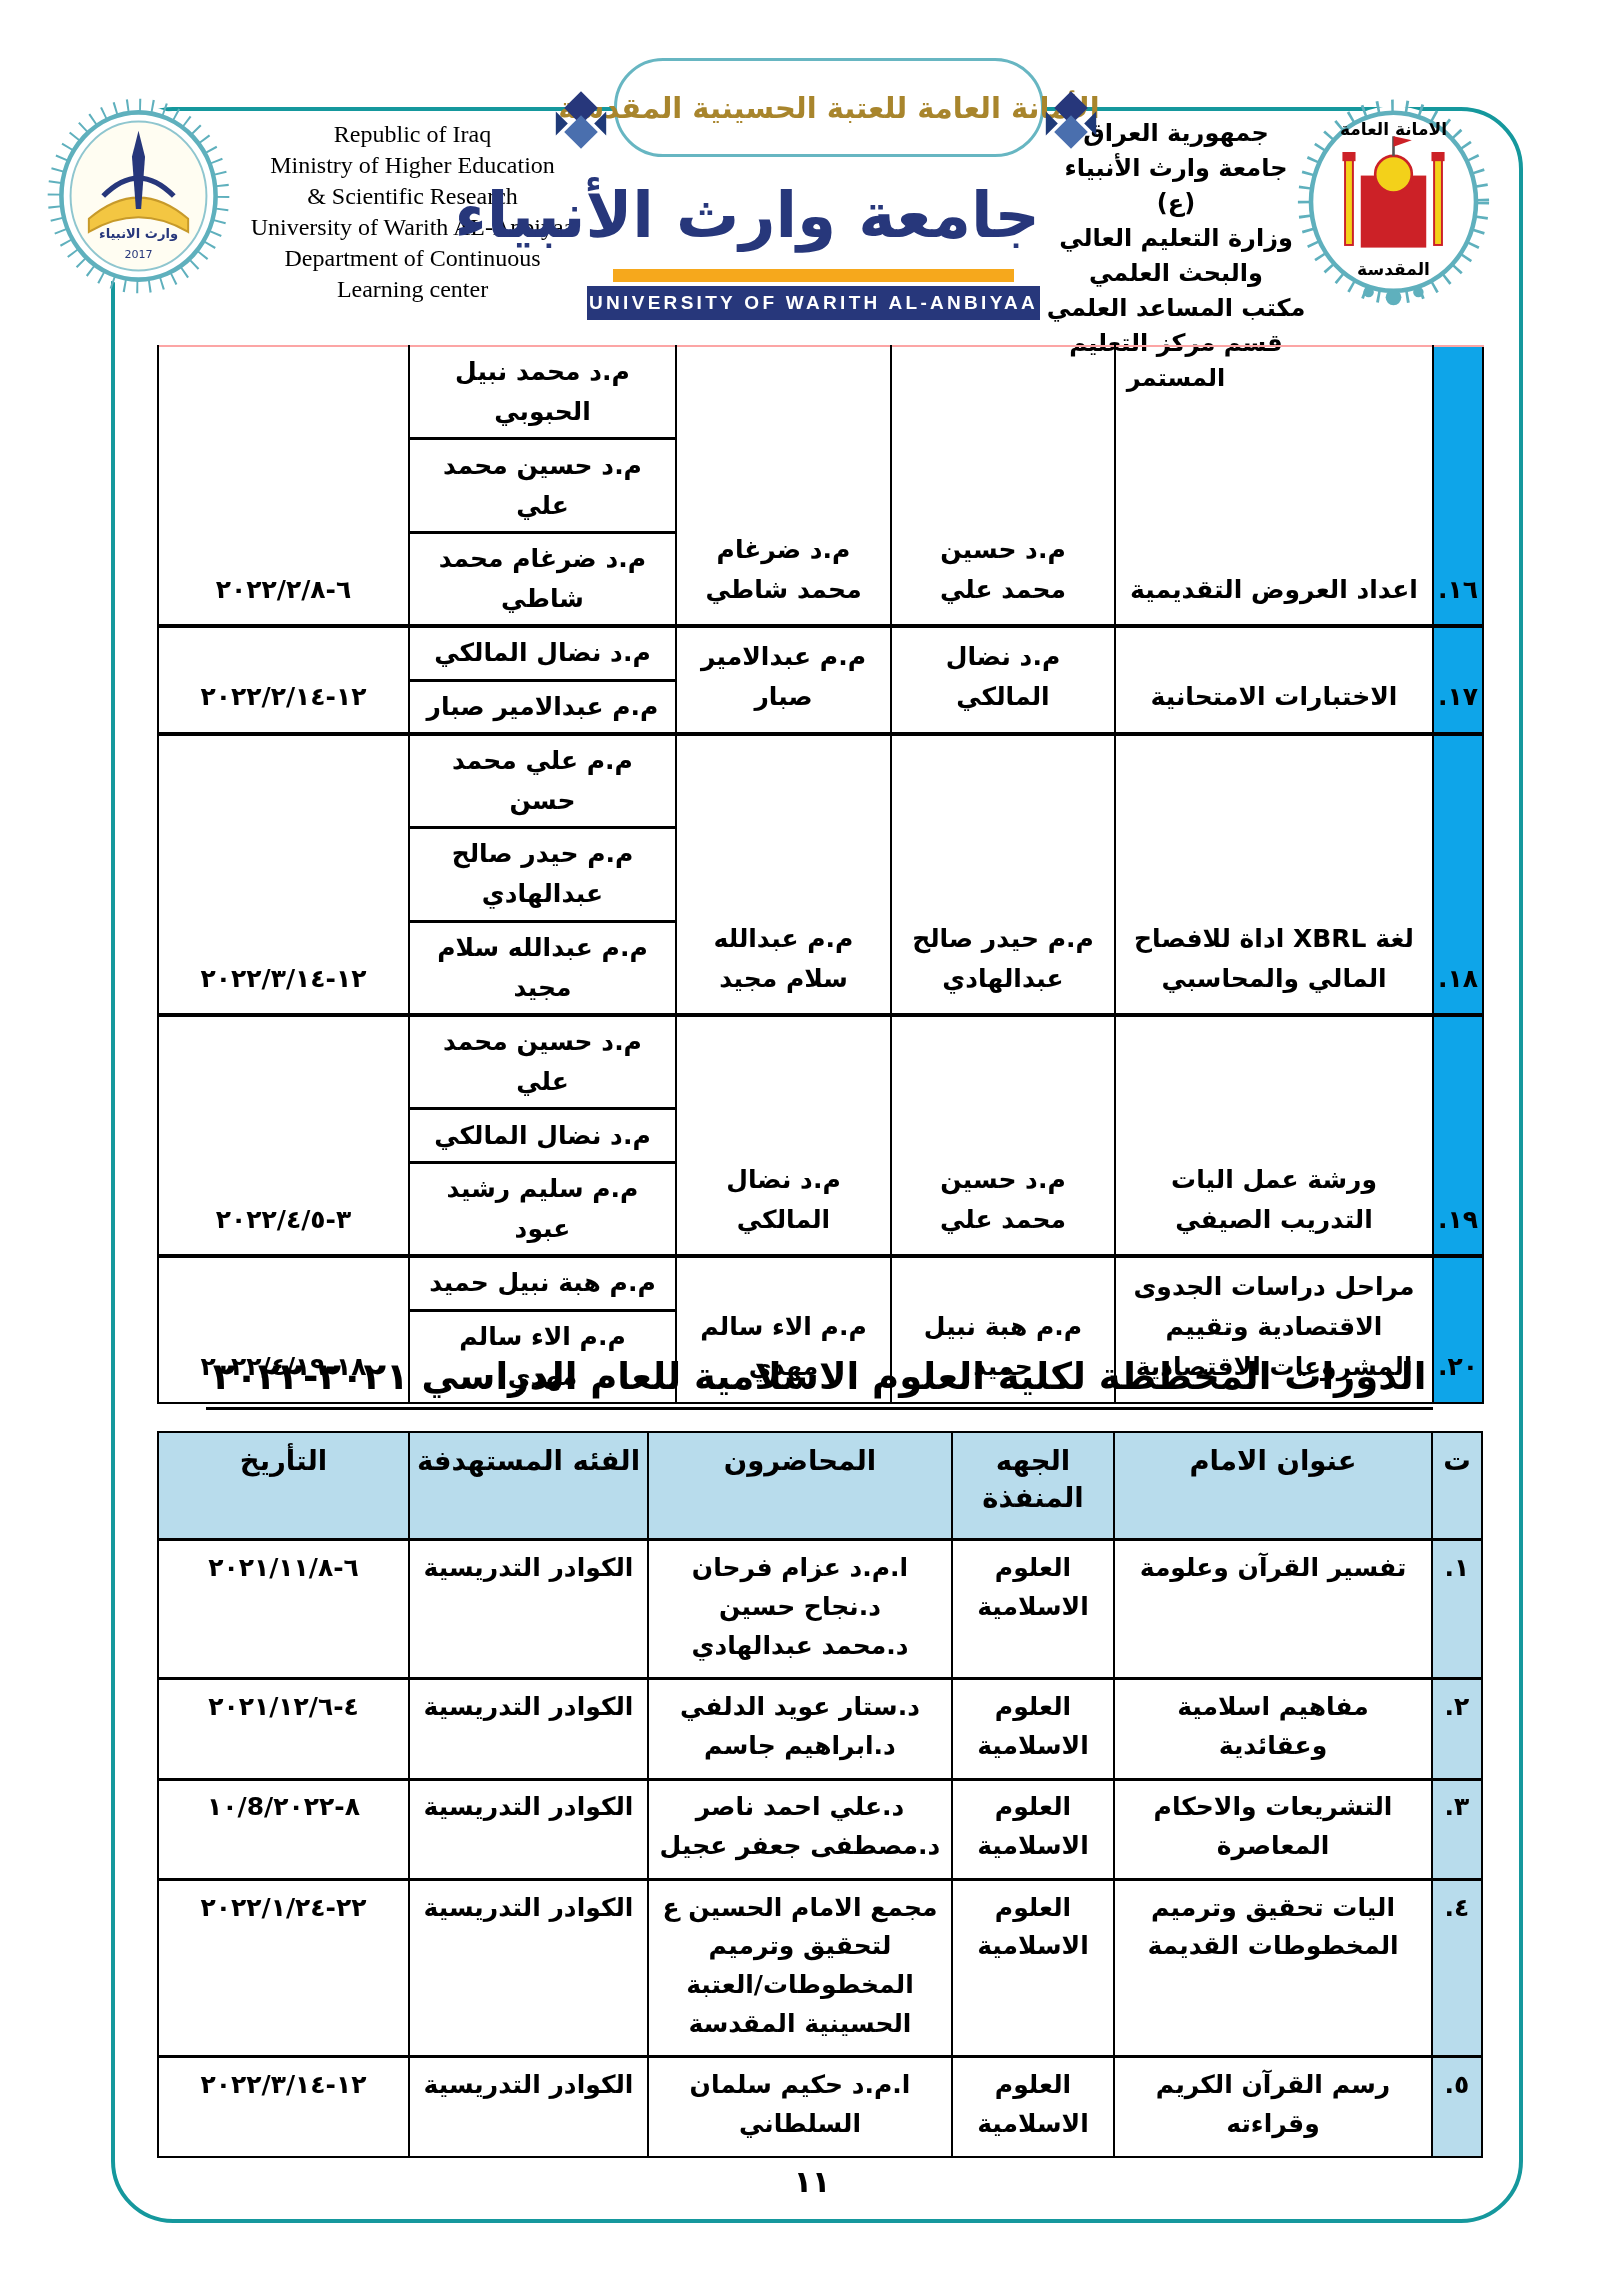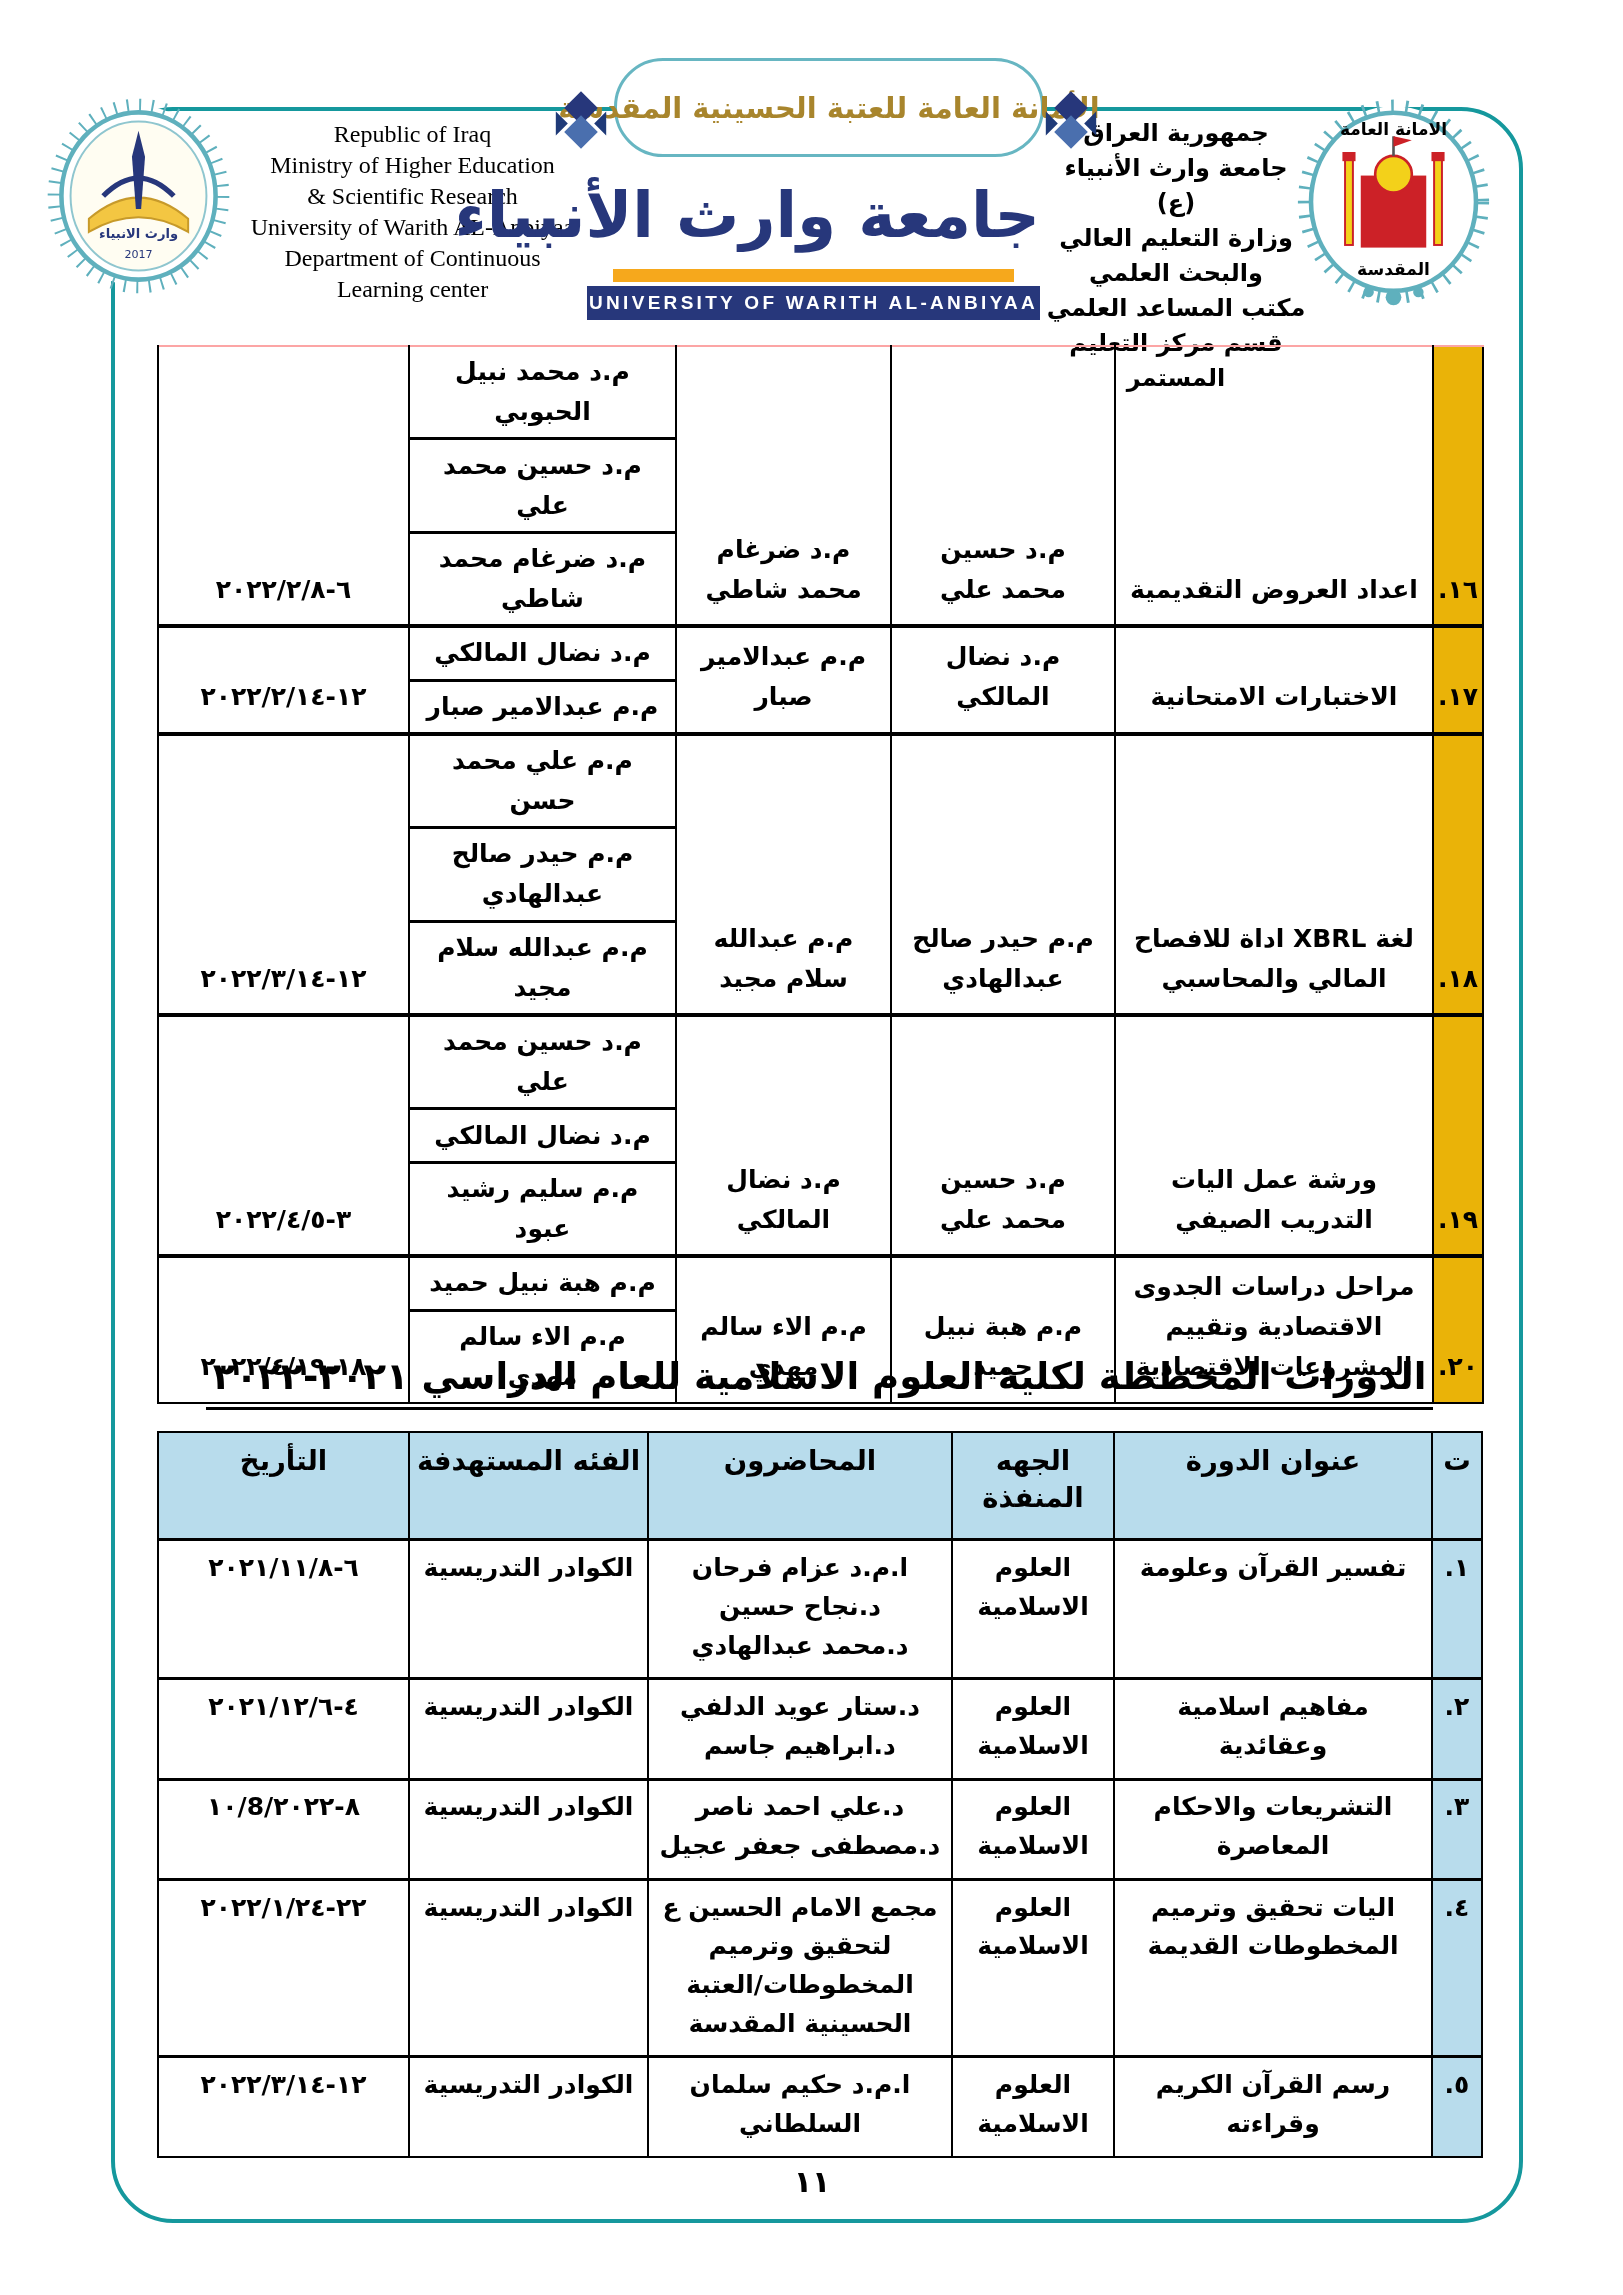--- a/index.html
+++ b/index.html
@@ -63,21 +63,21 @@
   
   .t1 { position:absolute; left:157px; top:345px; z-index:2; }
   .t1 td {
     font-size:25px; font-weight:bold; line-height:1.6; text-align:center;
     vertical-align:bottom; padding:5.2px 11.8px 14.4px 11.8px;
   }
   .t1 td.sub { vertical-align:middle; padding:5.2px 13px; }
   .t1 tr.mr td { border-top:4.6px solid #000; }
   .t1 tr.mr.first td { border-top:2px solid #fca5a5; }
   .t1 tr.cont td { border-top:3.3px solid #000; }
-  .t1 td.num { background:#eab308; padding:5.2px 2.6px 14.4px 2.6px; }
+  .t1 td.num { background:#0ea5e9; padding:5.2px 2.6px 14.4px 2.6px; }
 
   
   .t2-title {
     position:absolute; left:157px; top:1355px; width:1325px; z-index:2;
     text-align:center; direction:rtl;
   }
   .t2-title span {
     display:inline-block; font-size:37px; font-weight:bold;
     border-bottom:3.3px solid #000; padding:0 6.5px 9.2px 6.5px; white-space:nowrap;
   }
@@ -268,21 +268,21 @@
     <col style="width:50px">
       <col style="width:318px">
       <col style="width:162px">
     <col style="width:304px">
       <col style="width:239px">
       <col style="width:251px">
   </colgroup>
   <thead>
     <tr>
       <th>ت</th>
-      <th>عنوان الدورة</th>
+      <th>عنوان الامام</th>
       <th>الجهه المنفذة</th>
       <th>المحاضرون</th>
       <th>الفئه المستهدفة</th>
       <th>التأريخ</th>
     </tr>
   </thead>
   <tbody>
     <tr>
       <td class="num">١.</td>
       <td>تفسير القرآن وعلومة</td>

